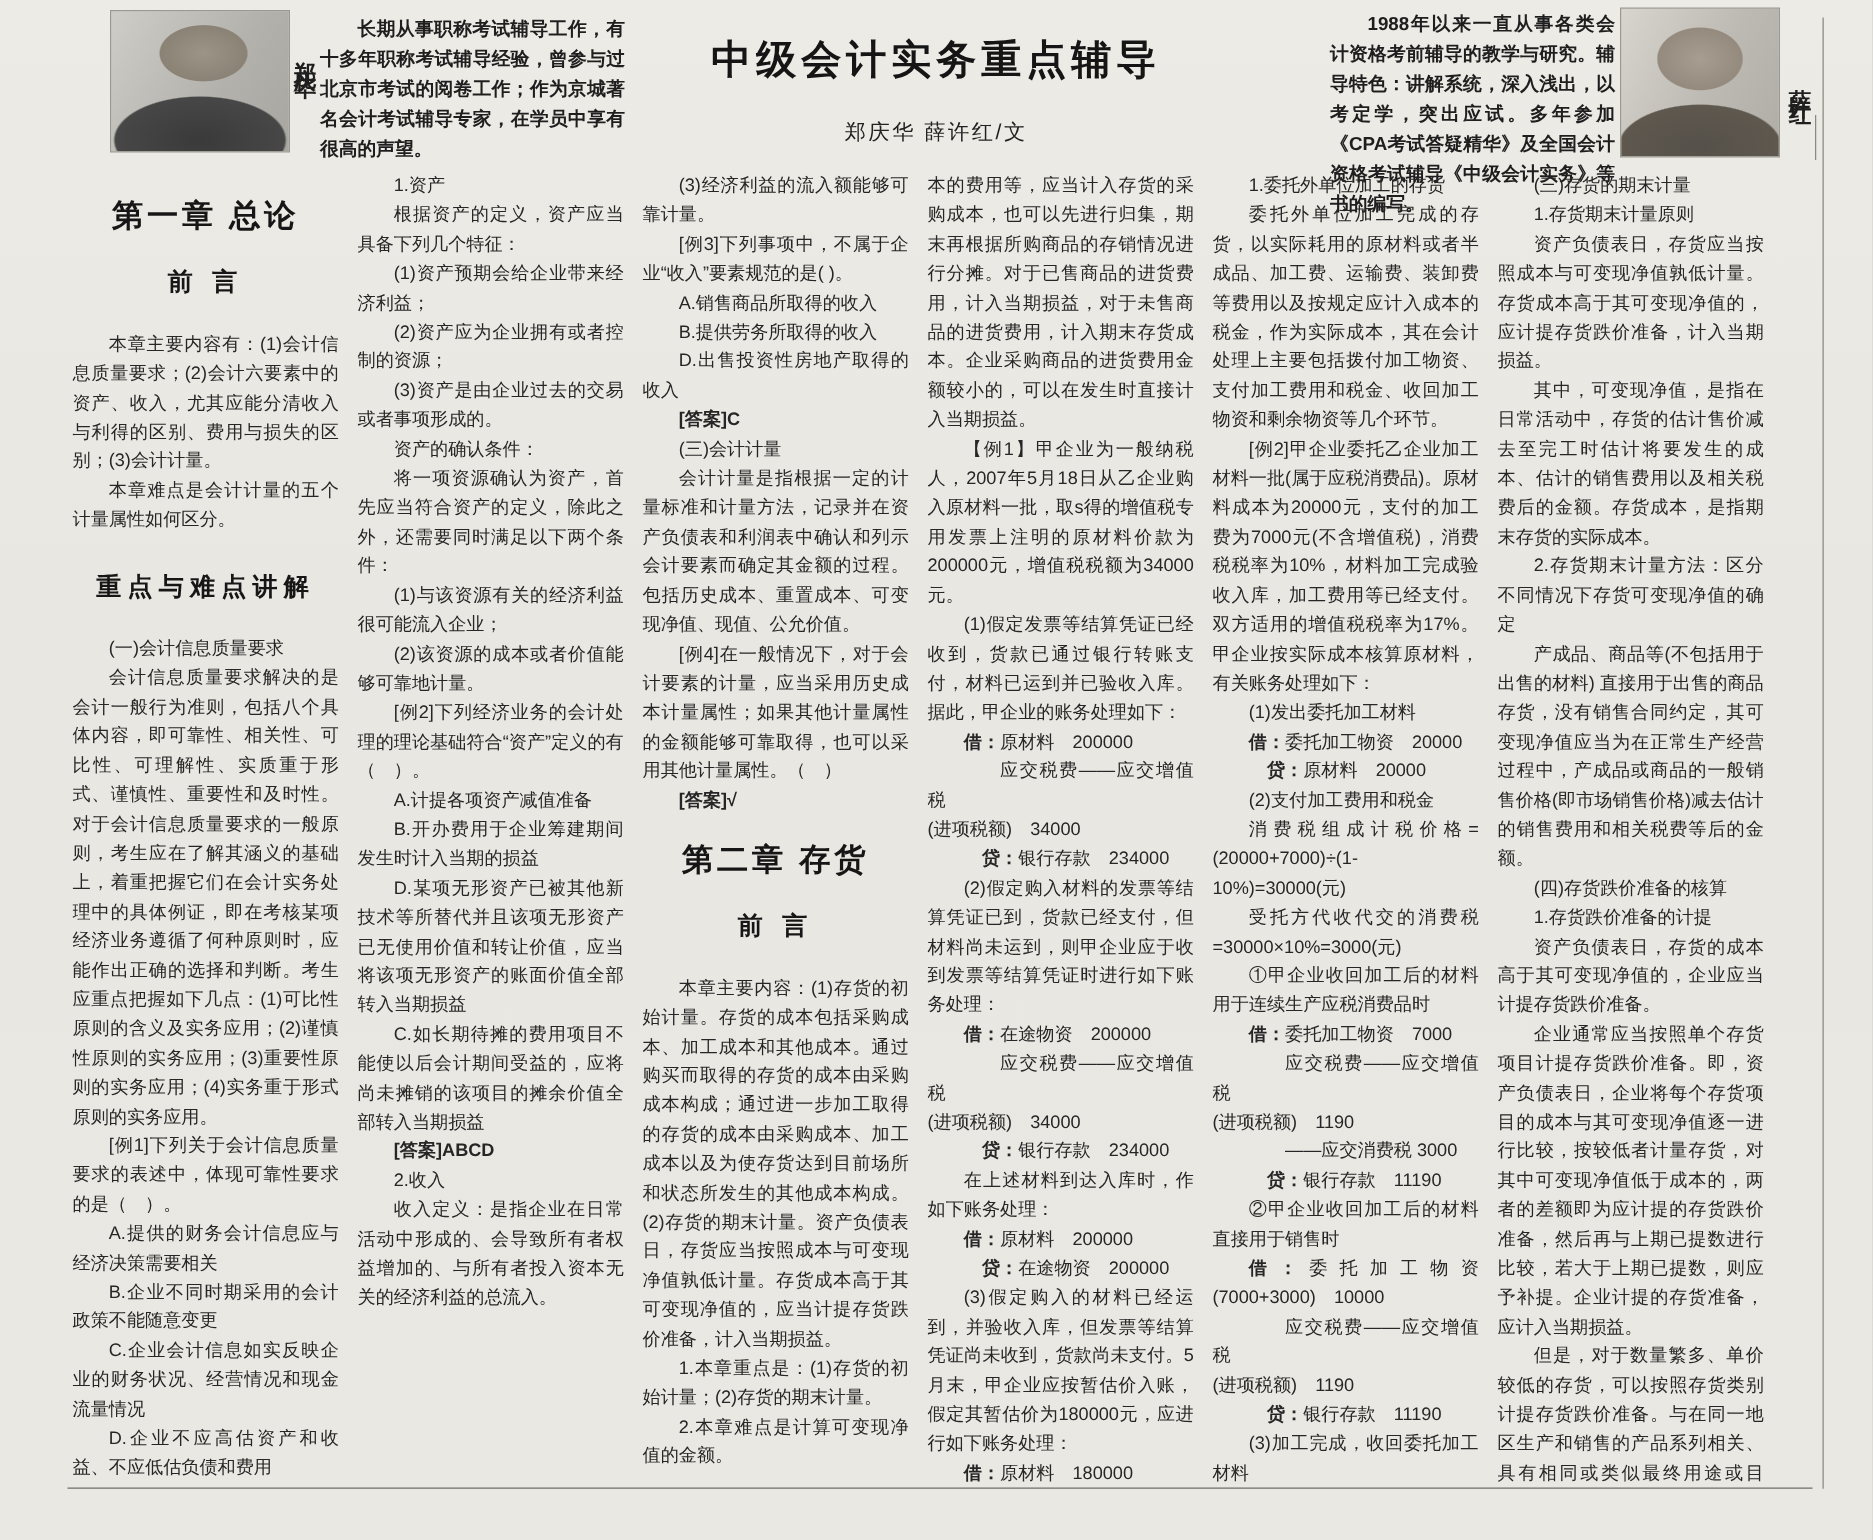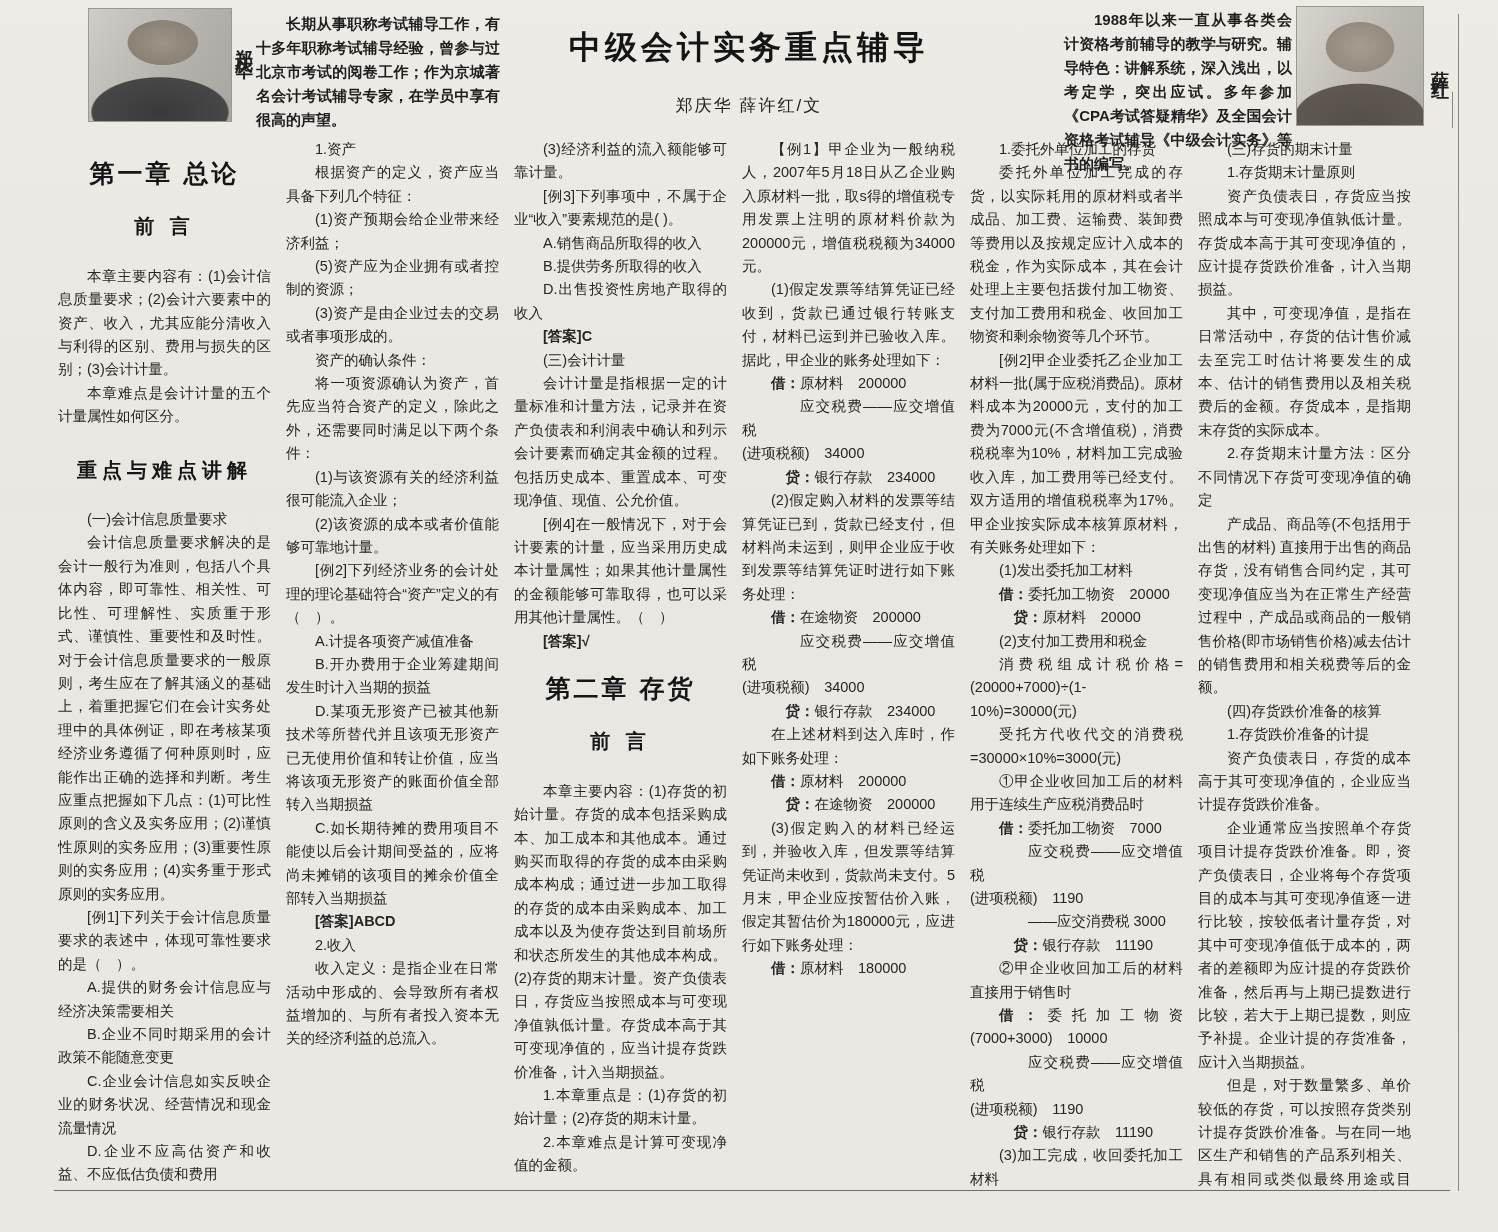--- a/index.html
+++ b/index.html
@@ -90,21 +90,21 @@
         <div class="blk p">A.提供的财务会计信息应与经济决策需要相关</div>
         <div class="blk p">B.企业不同时期采用的会计政策不能随意变更</div>
         <div class="blk p">C.企业会计信息如实反映企业的财务状况、经营情况和现金流量情况</div>
         <div class="blk p">D.企业不应高估资产和收益、不应低估负债和费用</div>
         <div class="blk ans">[答案]C</div>
       </div>
     <div class="col">
         <div class="blk p">1.资产</div>
         <div class="blk p">根据资产的定义，资产应当具备下列几个特征：</div>
         <div class="blk p">(1)资产预期会给企业带来经济利益；</div>
-        <div class="blk p">(5)资产应为企业拥有或者控制的资源；</div>
+        <div class="blk p">(2)资产应为企业拥有或者控制的资源；</div>
         <div class="blk p">(3)资产是由企业过去的交易或者事项形成的。</div>
         <div class="blk p">资产的确认条件：</div>
         <div class="blk p">将一项资源确认为资产，首先应当符合资产的定义，除此之外，还需要同时满足以下两个条件：</div>
         <div class="blk p">(1)与该资源有关的经济利益很可能流入企业；</div>
         <div class="blk p">(2)该资源的成本或者价值能够可靠地计量。</div>
         <div class="blk p">[例2]下列经济业务的会计处理的理论基础符合“资产”定义的有（　）。</div>
         <div class="blk p">A.计提各项资产减值准备</div>
         <div class="blk p">B.开办费用于企业筹建期间发生时计入当期的损益</div>
         <div class="blk p">D.某项无形资产已被其他新技术等所替代并且该项无形资产已无使用价值和转让价值，应当将该项无形资产的账面价值全部转入当期损益</div>
         <div class="blk p">C.如长期待摊的费用项目不能使以后会计期间受益的，应将尚未摊销的该项目的摊余价值全部转入当期损益</div>
@@ -123,20 +123,21 @@
         <div class="blk p">会计计量是指根据一定的计量标准和计量方法，记录并在资产负债表和利润表中确认和列示会计要素而确定其金额的过程。包括历史成本、重置成本、可变现净值、现值、公允价值。</div>
         <div class="blk p">[例4]在一般情况下，对于会计要素的计量，应当采用历史成本计量属性；如果其他计量属性的金额能够可靠取得，也可以采用其他计量属性。（　）</div>
         <div class="blk ans">[答案]√</div>
         <div class="blk chapter">第二章 存货</div>
         <div class="blk section">前 言</div>
         <div class="blk p">本章主要内容：(1)存货的初始计量。存货的成本包括采购成本、加工成本和其他成本。通过购买而取得的存货的成本由采购成本构成；通过进一步加工取得的存货的成本由采购成本、加工成本以及为使存货达到目前场所和状态所发生的其他成本构成。(2)存货的期末计量。资产负债表日，存货应当按照成本与可变现净值孰低计量。存货成本高于其可变现净值的，应当计提存货跌价准备，计入当期损益。</div>
         <div class="blk p">1.本章重点是：(1)存货的初始计量；(2)存货的期末计量。</div>
         <div class="blk p">2.本章难点是计算可变现净值的金额。</div>
       </div>
     <div class="col">
+        <div class="blk pn">本的费用等，应当计入存货的采购成本，也可以先进行归集，期末再根据所购商品的存销情况进行分摊。对于已售商品的进货费用，计入当期损益，对于未售商品的进货费用，计入期末存货成本。企业采购商品的进货费用金额较小的，可以在发生时直接计入当期损益。</div>
         <div class="blk p">【例1】甲企业为一般纳税人，2007年5月18日从乙企业购入原材料一批，取s得的增值税专用发票上注明的原材料价款为200000元，增值税税额为34000元。</div>
         <div class="blk p">(1)假定发票等结算凭证已经收到，货款已通过银行转账支付，材料已运到并已验收入库。据此，甲企业的账务处理如下：</div>
         <div class="blk e1">借：原材料　200000</div>
         <div class="blk e2">应交税费——应交增值税</div>
         <div class="blk e0">(进项税额)　34000</div>
         <div class="blk e2d">贷：银行存款　234000</div>
         <div class="blk p">(2)假定购入材料的发票等结算凭证已到，货款已经支付，但材料尚未运到，则甲企业应于收到发票等结算凭证时进行如下账务处理：</div>
         <div class="blk e1">借：在途物资　200000</div>
         <div class="blk e2">应交税费——应交增值税</div>
         <div class="blk e0">(进项税额)　34000</div>

